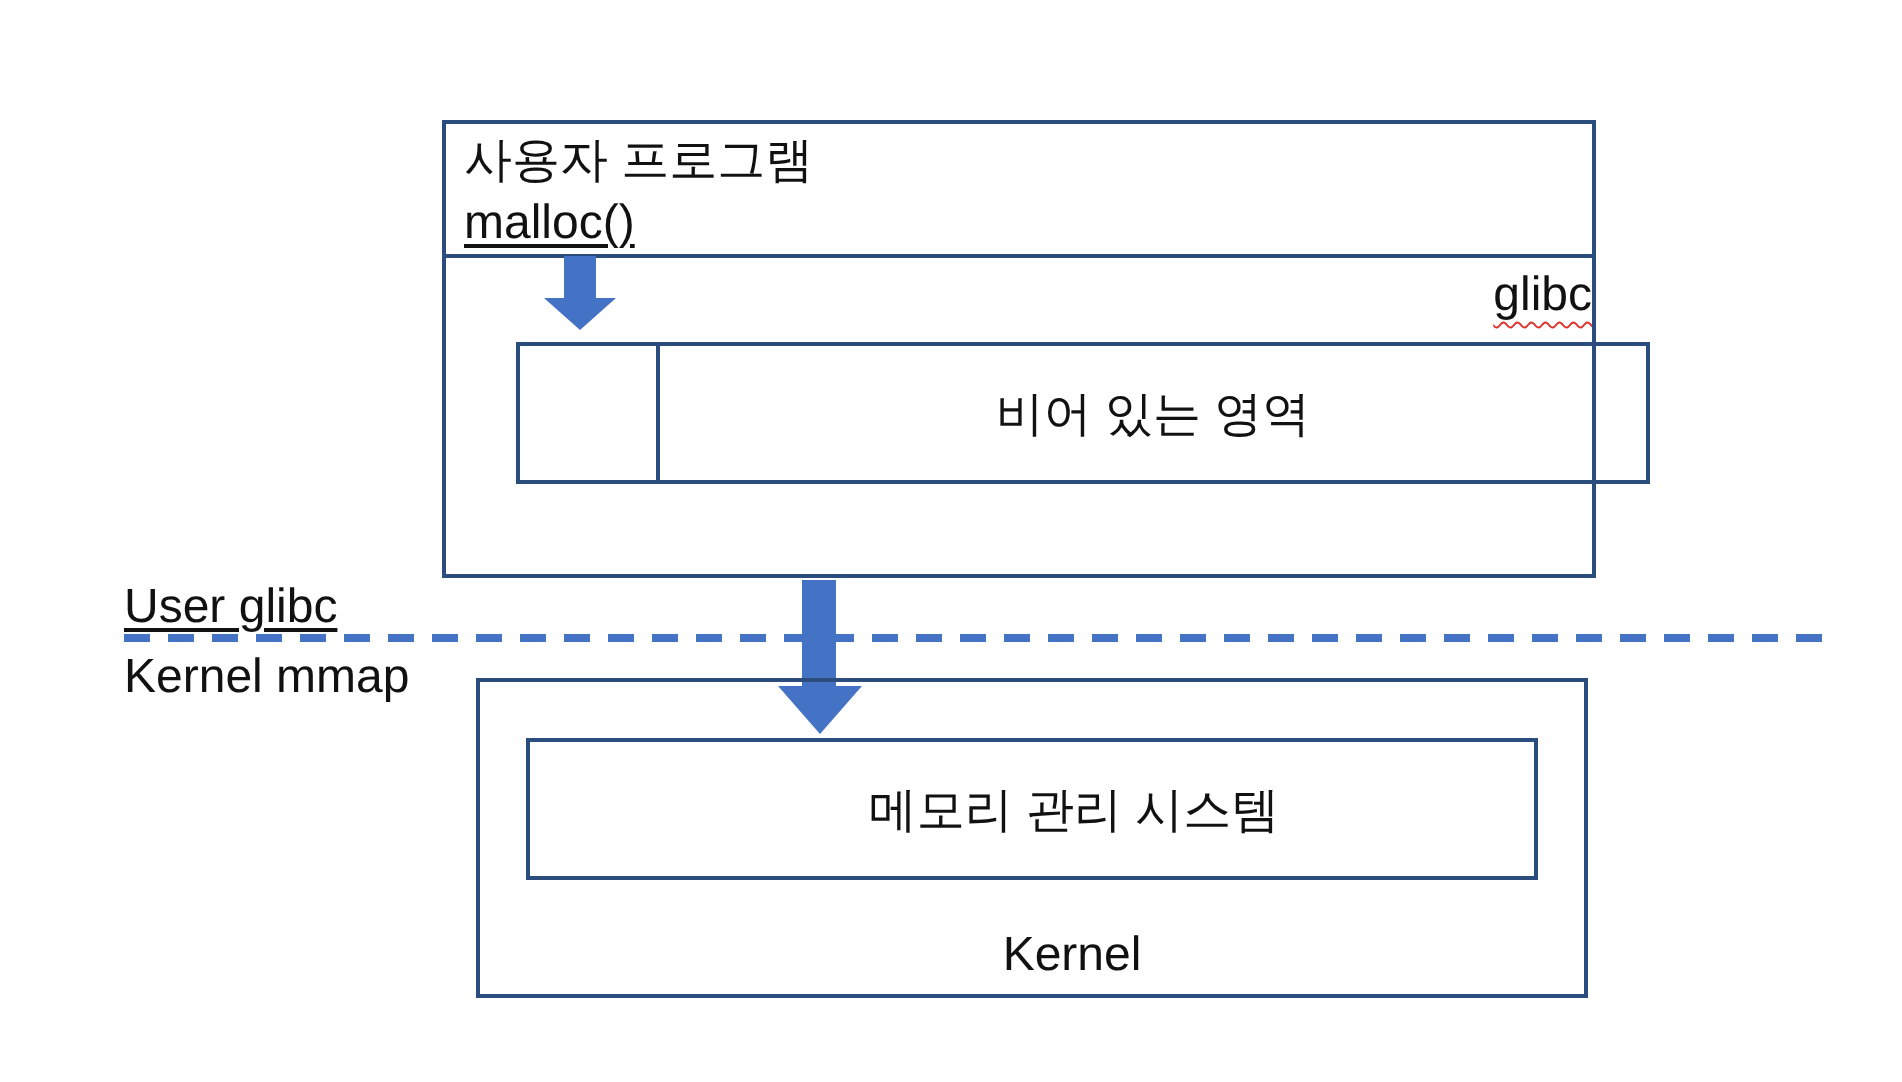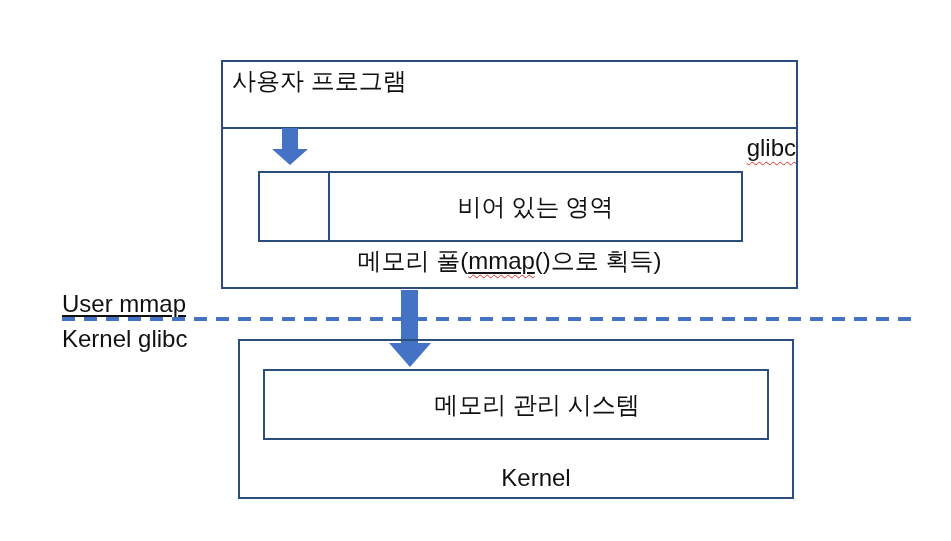--- a/index.html
+++ b/index.html
@@ -26,21 +26,21 @@
   .top-box    { left: 221px; top: 60px;  width: 577px; height: 229px; }
   .kernel-box { left: 238px; top: 339px; width: 556px; height: 160px; }
 
   .tb-divider { position: absolute; left: -2px; right: -2px; top: 65px; height: 0; border-top: 2px solid var(--border); }
 
   .program-title { position: absolute; left: 9px; top: 3px;  line-height: 31px; white-space: nowrap; }
   .malloc-label  { position: absolute; left: 9px; top: 34px; line-height: 31px; white-space: nowrap; }
 
   .glibc-label { position: absolute; left: 0; top: 71px; width: 100%; text-align: right; line-height: 30px; }
 
-  .pool-box { position: absolute; left: 35px; top: 109px; width: 485px; height: 71px; border: 2px solid var(--border); display: flex; font-family: Liberation Serif, serif; }
+  .pool-box { position: absolute; left: 35px; top: 109px; width: 567px; height: 71px; border: 2px solid var(--border); display: flex; }
   .pool-cell-small { width: 70px; height: 100%; border-right: 2px solid var(--border); }
   .pool-cell-free  { flex: 1; display: flex; align-items: center; justify-content: center; }
 
   .pool-caption { position: absolute; left: 0; top: 183px; width: 100%; text-align: center; line-height: 32px; white-space: nowrap; }
 
   .inner-sys-box { position: absolute; left: 23px; top: 28px; width: 506px; height: 71px; border: 2px solid var(--border);
                    display: flex; align-items: center; justify-content: center; padding-left: 42px; }
   .kernel-label { position: absolute; left: 0; top: 122px; width: 100%; text-align: center; line-height: 30px; padding-left: 40px; }
 
   
@@ -65,39 +65,39 @@
   .squiggle { text-decoration-line: underline; text-decoration-style: wavy; text-decoration-color: var(--squiggle);
               text-decoration-thickness: 1px; text-underline-offset: 5px; }
 </style>
 </head>
 <body>
 
 <div class="canvas">
 
   <div class="box top-box">
     <div class="program-title">사용자 프로그램</div>
+    <div class="malloc-label"><span class="uline">malloc()</span></div>
     <div class="tb-divider"></div>
     <div class="glibc-label"><span class="squiggle">glibc</span></div>
 
     <div class="pool-box">
       <div class="pool-cell-small"></div>
       <div class="pool-cell-free">
         <span>비어 있는 영역</span>
       </div>
     </div>
 
-    <div class="pool-caption"><span>메모리 풀(</span><span class="squiggle"><span class="uline">mmap</span></span><span>()으로 획득)</span></div>
   </div>
 
   <div class="arrow-shaft malloc-shaft"></div>
   <div class="arrow-head malloc-head"></div>
 
-  <div class="user-mode-label"><span class="uline">User mmap</span></div>
+  <div class="user-mode-label"><span class="uline">User glibc</span></div>
   <div class="dashed-line"></div>
-  <div class="kernel-mode-label">Kernel glibc</div>
+  <div class="kernel-mode-label">Kernel mmap</div>
 
   <div class="arrow-shaft mmap-shaft"></div>
   <div class="arrow-head mmap-head"></div>
 
   <div class="box kernel-box">
     <div class="inner-sys-box">
       <span>메모리 관리 시스템</span>
     </div>
     <div class="kernel-label">Kernel</div>
   </div>

